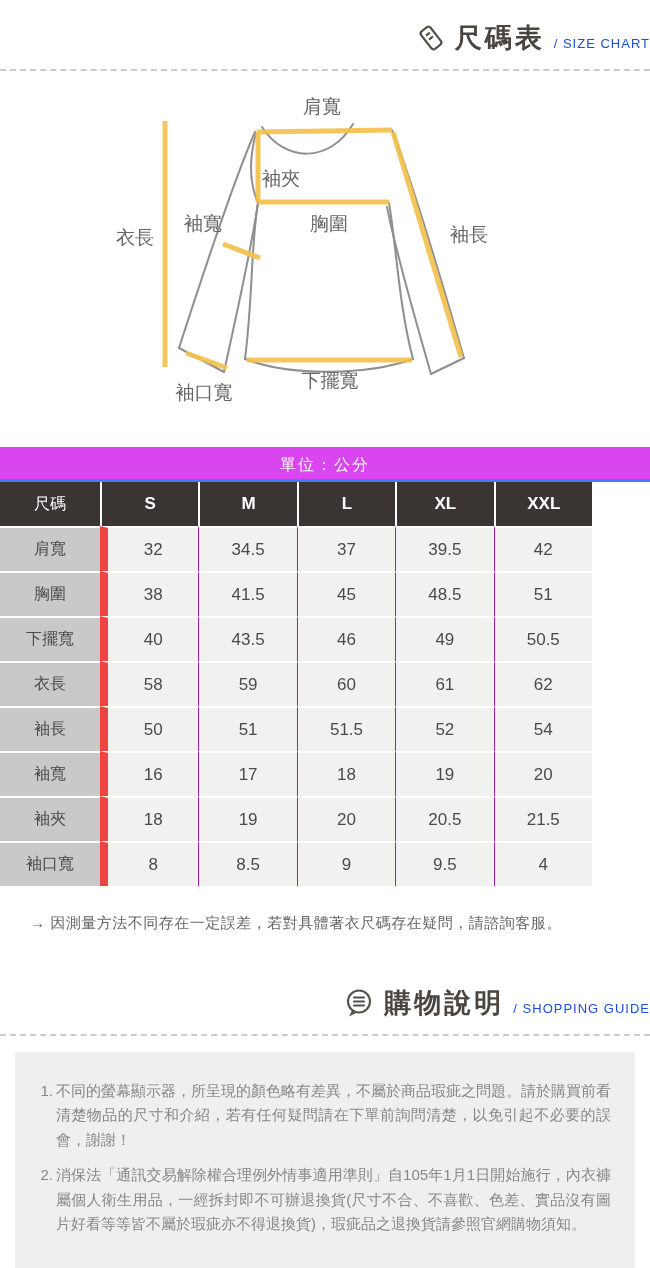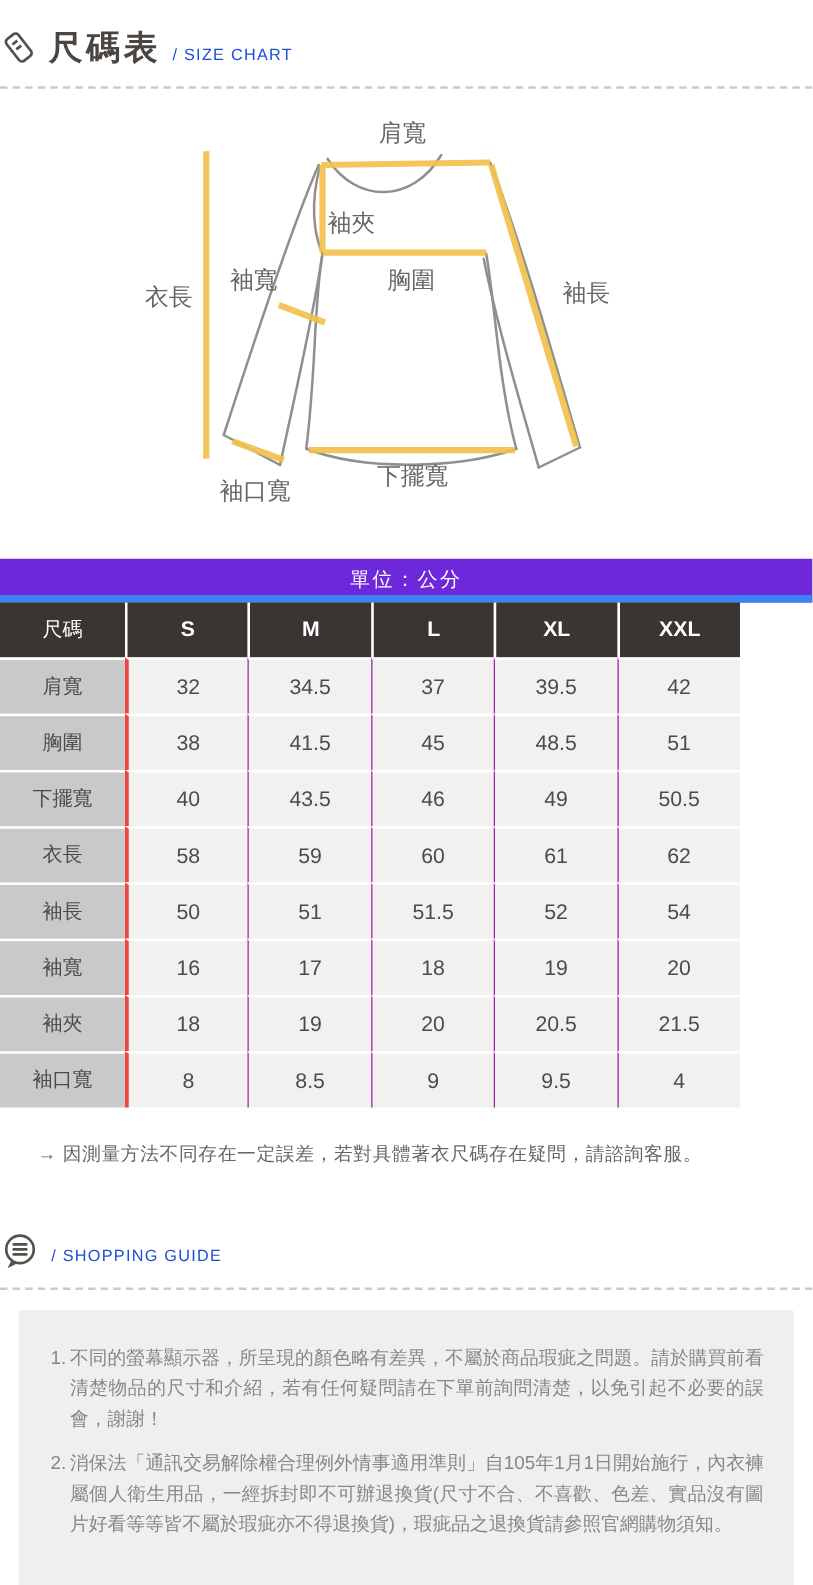--- a/index.html
+++ b/index.html
@@ -4,55 +4,55 @@
 <style>
   * { margin:0; padding:0; box-sizing:border-box; }
   html,body { background:#fff; }
   body {
     width:650px; height:1268px; margin:0 auto; overflow:hidden;
     font-family:"Liberation Sans","DejaVu Sans",sans-serif;
     color:#4b4b4b;
   }
   
   .sec-header {
-    display:flex; align-items:center; justify-content:flex-start; gap:9px;
+    display:flex; align-items:center; justify-content:flex-end; gap:9px;
     padding:20px 0 13px; border-bottom:2px dashed #cbcbcb; width:100%;
   }
   .sec-header.second { margin-top:52px; padding-top:0; }
   .sec-title { font-size:27px; font-weight:700; color:#4a4540; letter-spacing:3px; }
   .sec-sub { font-size:13px; color:#1d4ed8; letter-spacing:1px; align-self:flex-end; padding-bottom:5px; }
   .hdr-icon { display:flex; align-items:center; }
   
   .diagram-wrap { margin-top:20px; height:330px; position:relative; }
   .diagram-wrap svg { display:block; }
   .dia-label { font-size:19px; fill:#666; font-weight:500; }
   
   .table-block { margin-top:26px; }
   .unit-bar {
     height:35px; line-height:35px; text-align:center;
-    background:#6d28d9; color:#fdfdfd; font-size:16px; letter-spacing:2px;
-    border-bottom:6px solid #3b82f6;
+    background:#d946ef; color:#fdfdfd; font-size:16px; letter-spacing:2px;
+    border-bottom:3px solid #3b82f6;
   }
   table.chart-table { width:592px; border-collapse:separate; border-spacing:0; table-layout:fixed; }
   .chart-table col.c0 { width:100px; }
   .chart-table thead th {
     background:#3a3432; color:#fff; font-size:17px; font-weight:700;
     height:44px; text-align:center; border-left:2px solid #fff;
   }
   .chart-table thead th:first-child { border-left:none; font-size:16px; font-weight:500; }
   .chart-table tbody th {
     background:#c9c9c9; color:#4b4b4b; font-size:16px; font-weight:500;
     height:45px; text-align:center; border-top:2px solid #fff;
   }
   .chart-table tbody td {
     background:#f1f1f0; color:#4b4b4b; font-size:17px;
     height:45px; text-align:center;
     border-top:2px solid #fff; border-left:1px solid #a21caf;
   }
-  .chart-table tbody td.first { border-left:3px solid #ef4444;margin-left:22px; }
+  .chart-table tbody td.first { border-left:8px solid #ef4444;margin-left:22px; }
   
   .note { margin:28px 26px 0 30px; font-size:15px; color:#666; letter-spacing:0.5px; }
   
   .guide-box {
     margin:16px 15px 0; background:#efefee; border-radius:2px;
     padding:27px 24px 28px 20px; min-height:198px;
   }
   .guide-item { display:flex; font-size:15px; line-height:1.63; color:#878787; margin-bottom:11px; }
   .guide-item .num { flex:0 0 21px; text-align:right; padding-right:3px; }
   .guide-item .txt { flex:1; text-align:justify; }
@@ -212,20 +212,21 @@
     <svg width="32" height="32" viewBox="0 0 32 32">
       <g fill="none" stroke="#55504b" stroke-width="2.1" stroke-linecap="round">
         <circle cx="16" cy="14.5" r="11"></circle>
         <line x1="11" y1="10.5" x2="21" y2="10.5"></line>
         <line x1="11" y1="14.5" x2="21" y2="14.5"></line>
         <line x1="11" y1="18.5" x2="21" y2="18.5"></line>
       </g>
       <path d="M9,23.5 L6,29.5 L14,25.5 Z" fill="#55504b"></path>
     </svg>
   </span>
+  <span class="sec-title">購物說明</span>
   <span class="sec-sub">/ SHOPPING GUIDE</span>
 </div>
 
 <div class="guide-box">
   <div class="guide-item">
     <span class="num">1.</span>
     <span class="txt">不同的螢幕顯示器，所呈現的顏色略有差異，不屬於商品瑕疵之問題。請於購買前看清楚物品的尺寸和介紹，若有任何疑問請在下單前詢問清楚，以免引起不必要的誤會，謝謝！</span>
   </div>
   <div class="guide-item">
     <span class="num">2.</span>

